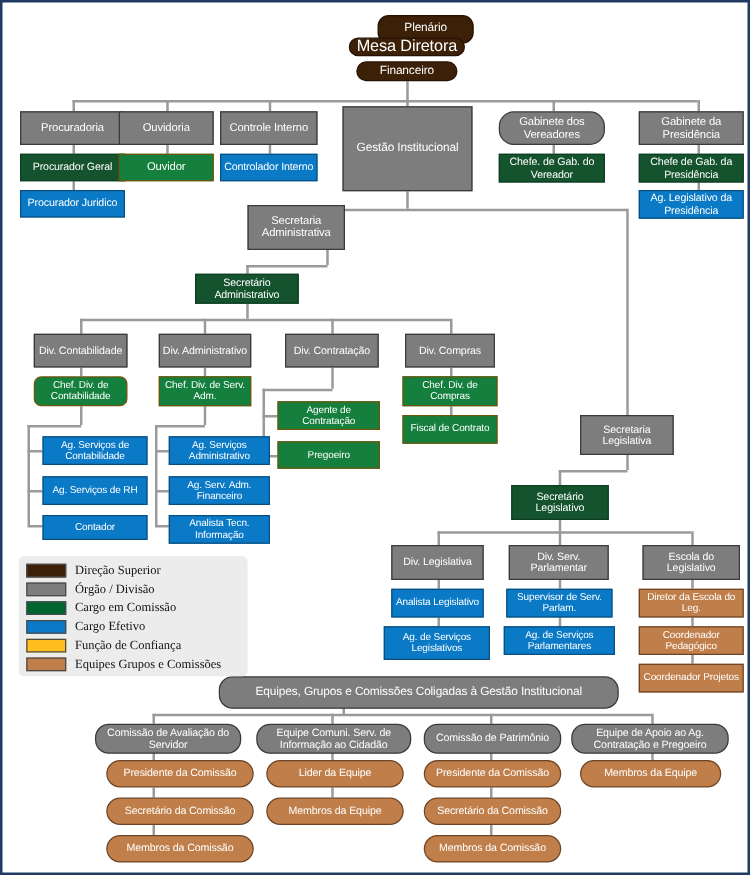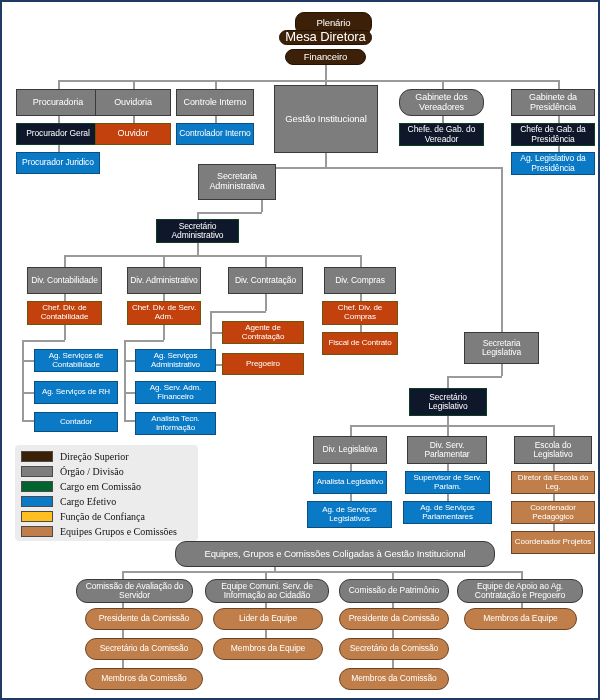--- a/index.html
+++ b/index.html
@@ -27,23 +27,23 @@
     text-align:center;
     color:#ffffff;
     line-height:1.08;
     border:1px solid #3c3c3c;
     padding:1px 2px;
     letter-spacing:-0.1px;
     overflow:hidden;
   }
   .t-direcao{background:#3c2008;border-color:#241204;border-radius:9px;}
   .t-orgao{background:#7d7d7d;border-color:#3a3a3a;}
-  .t-comissao{background:#0f172a;border-color:#0d3d22;}
+  .t-comissao{background:#14532d;border-color:#0d3d22;}
   .t-efetivo{background:#0b7ac6;border-color:#0a4f80;}
-  .t-confianca{background:#c2410c;border-color:#6d5409;}
+  .t-confianca{background:#15803d;border-color:#6d5409;}
   .t-equipe{background:#c07f4a;border-color:#6d4526;}
   .rounded{border-radius:11px;}
 
   
   #legend{
     position:absolute;
     left:13px;top:443px;width:183px;height:96px;
     background:#ececec;
     border-radius:4px;
     z-index:5;
@@ -157,21 +157,21 @@
   <div class="ln lnv" style="left:120px;top:597px;height:9px;"></div>
   <div class="ln lnv" style="left:120px;top:628px;height:8px;"></div>
   <div class="ln lnv" style="left:120px;top:658px;height:8px;"></div>
   <div class="ln lnv" style="left:263px;top:597px;height:9px;"></div>
   <div class="ln lnv" style="left:263px;top:628px;height:8px;"></div>
   <div class="ln lnv" style="left:390px;top:597px;height:9px;"></div>
   <div class="ln lnv" style="left:390px;top:628px;height:8px;"></div>
   <div class="ln lnv" style="left:390px;top:658px;height:8px;"></div>
   <div class="ln lnv" style="left:519px;top:597px;height:9px;"></div>
 
-  <div class="node t-direcao" style="left:293px;top:10px;width:77px;height:23px;font-size:9.5px;">Plenário</div>
+  <div class="node t-direcao" style="left:300px;top:10px;width:77px;height:23px;font-size:9.5px;">Plenário</div>
   <div class="node t-direcao" style="left:277px;top:28px;width:93px;height:15px;font-size:13px;">Mesa Diretora</div>
   <div class="node t-direcao" style="left:283px;top:47px;width:81px;height:16px;font-size:9.5px;">Financeiro</div>
 
   <div class="node t-orgao" style="left:14px;top:87px;width:84px;height:27px;font-size:9px;">Procuradoria</div>
   <div class="node t-comissao" style="left:14px;top:121px;width:84px;height:22px;font-size:8.5px;">Procurador Geral</div>
   <div class="node t-efetivo" style="left:14px;top:150px;width:84px;height:22px;font-size:8.5px;">Procurador Juridico</div>
 
   <div class="node t-orgao" style="left:93px;top:87px;width:76px;height:27px;font-size:9px;">Ouvidoria</div>
   <div class="node t-confianca" style="left:93px;top:121px;width:76px;height:22px;font-size:9px;">Ouvidor</div>
 
@@ -184,21 +184,21 @@
   <div class="node t-comissao" style="left:397px;top:121px;width:85px;height:23px;font-size:8.5px;">Chefe. de Gab. do Vereador</div>
 
   <div class="node t-orgao" style="left:509px;top:87px;width:84px;height:27px;font-size:9px;">Gabinete da Presidência</div>
   <div class="node t-comissao" style="left:509px;top:121px;width:84px;height:23px;font-size:8.5px;">Chefe de Gab. da Presidência</div>
   <div class="node t-efetivo" style="left:509px;top:150px;width:84px;height:23px;font-size:8.5px;">Ag. Legislativo da Presidência</div>
 
   <div class="node t-orgao" style="left:196px;top:162px;width:78px;height:36px;font-size:9px;">Secretaria Administrativa</div>
   <div class="node t-comissao" style="left:154px;top:217px;width:83px;height:24px;font-size:8.5px;">Secretário Administrativo</div>
 
   <div class="node t-orgao" style="left:25px;top:265px;width:75px;height:27px;font-size:8.5px;">Div. Contabilidade</div>
-  <div class="node t-confianca" style="left:25px;top:299px;width:75px;height:24px;font-size:8px;">Chef.  Div. de Contabilidade</div>
+  <div class="node t-confianca" style="left:25px;top:299px;width:75px;height:24px;font-size:8px;border-radius:6px;">Chef.  Div. de Contabilidade</div>
   <div class="node t-efetivo" style="left:32px;top:347px;width:84px;height:23px;font-size:8px;">Ag. Serviços de Contabilidade</div>
   <div class="node t-efetivo" style="left:32px;top:379px;width:84px;height:23px;font-size:8px;">Ag. Serviços de RH</div>
   <div class="node t-efetivo" style="left:32px;top:410px;width:84px;height:20px;font-size:8px;">Contador</div>
 
   <div class="node t-orgao" style="left:125px;top:265px;width:74px;height:27px;font-size:8.5px;">Div. Administrativo</div>
   <div class="node t-confianca" style="left:125px;top:299px;width:74px;height:24px;font-size:8px;">Chef.  Div. de Serv. Adm.</div>
   <div class="node t-efetivo" style="left:133px;top:347px;width:81px;height:23px;font-size:8px;">Ag. Serviços Administrativo</div>
   <div class="node t-efetivo" style="left:133px;top:379px;width:81px;height:23px;font-size:8px;">Ag. Serv. Adm. Financeiro</div>
   <div class="node t-efetivo" style="left:133px;top:410px;width:81px;height:23px;font-size:8px;">Analista Tecn. Informação</div>
 

